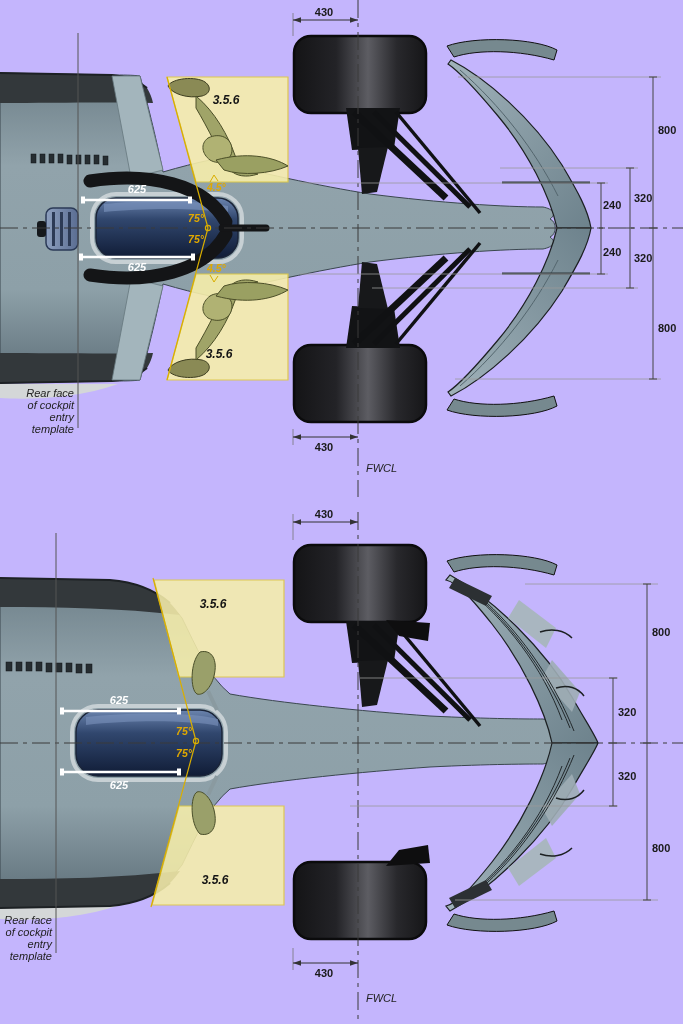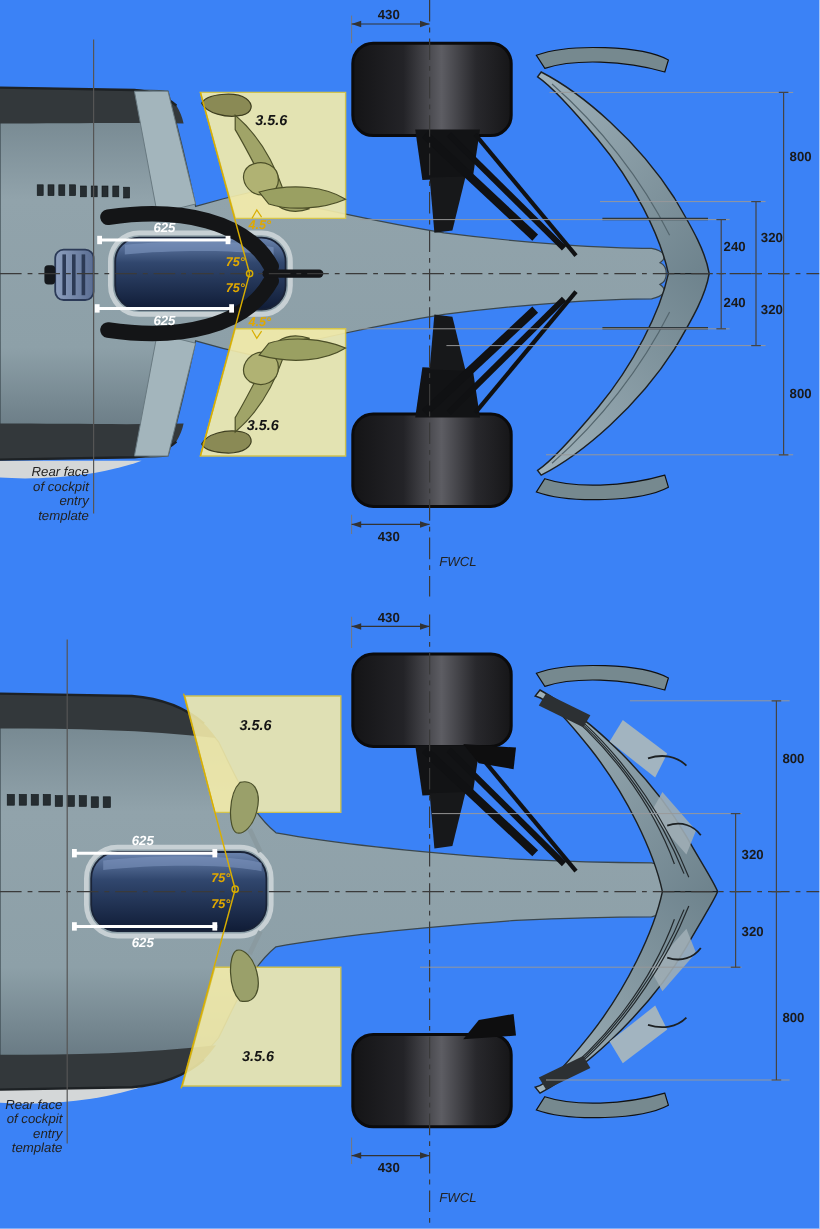--- a/index.html
+++ b/index.html
@@ -1,16 +1,16 @@
 <!DOCTYPE html>
 <html><head>
 <meta charset="utf-8">
 <style>
   html,body{margin:0;padding:0;background:#fdfdfc;}
-  .stage{position:relative;width:683px;height:1024px;background:#3b82f6;overflow:hidden;}
+  .stage{position:relative;width:683px;height:1024px;background:#c4b5fd;overflow:hidden;}
   svg{display:block;font-family:"Liberation Sans",sans-serif;}
   text{font-family:"Liberation Sans",sans-serif;}
   .dim{font-size:11px;font-weight:700;fill:#1a1a1a;}
   .dimw{font-size:11px;font-weight:700;font-style:italic;fill:#ffffff;}
   .ang{font-size:10.5px;font-weight:700;font-style:italic;fill:#e0a800;}
   .zone{font-size:12px;font-weight:700;font-style:italic;fill:#141414;}
   .note{font-size:11px;font-style:italic;fill:#222;}
   .fwcl{font-size:11px;font-style:italic;fill:#222;}
 </style>
 </head>

